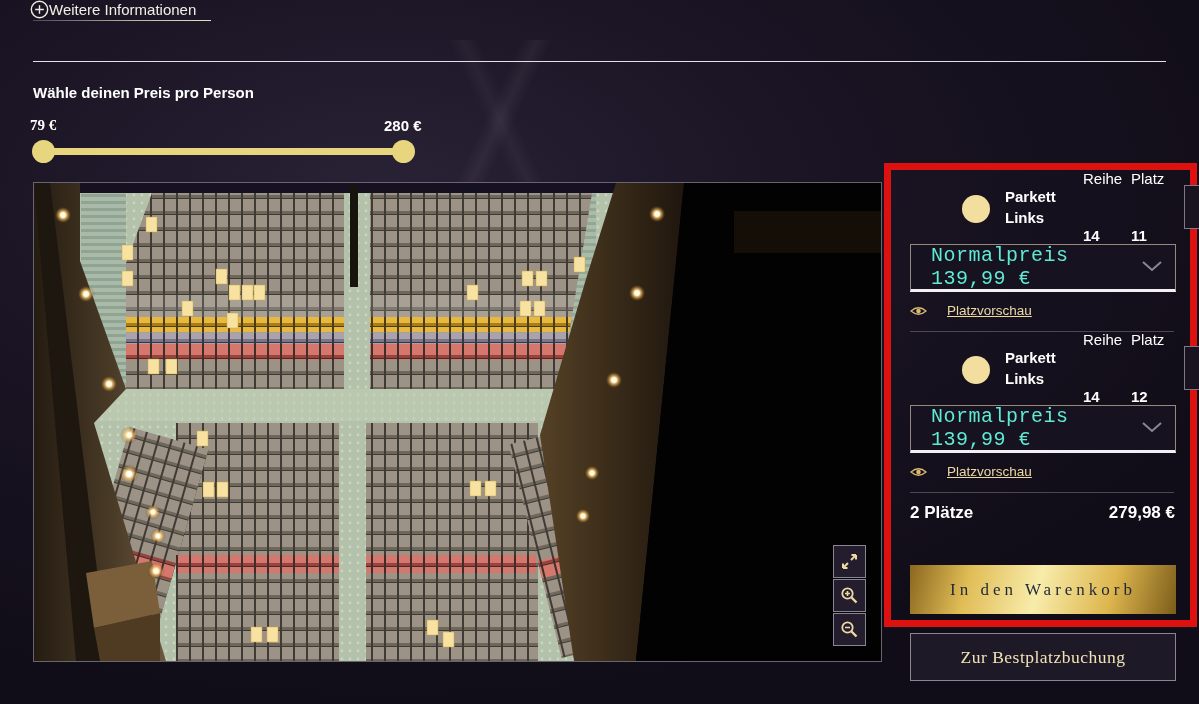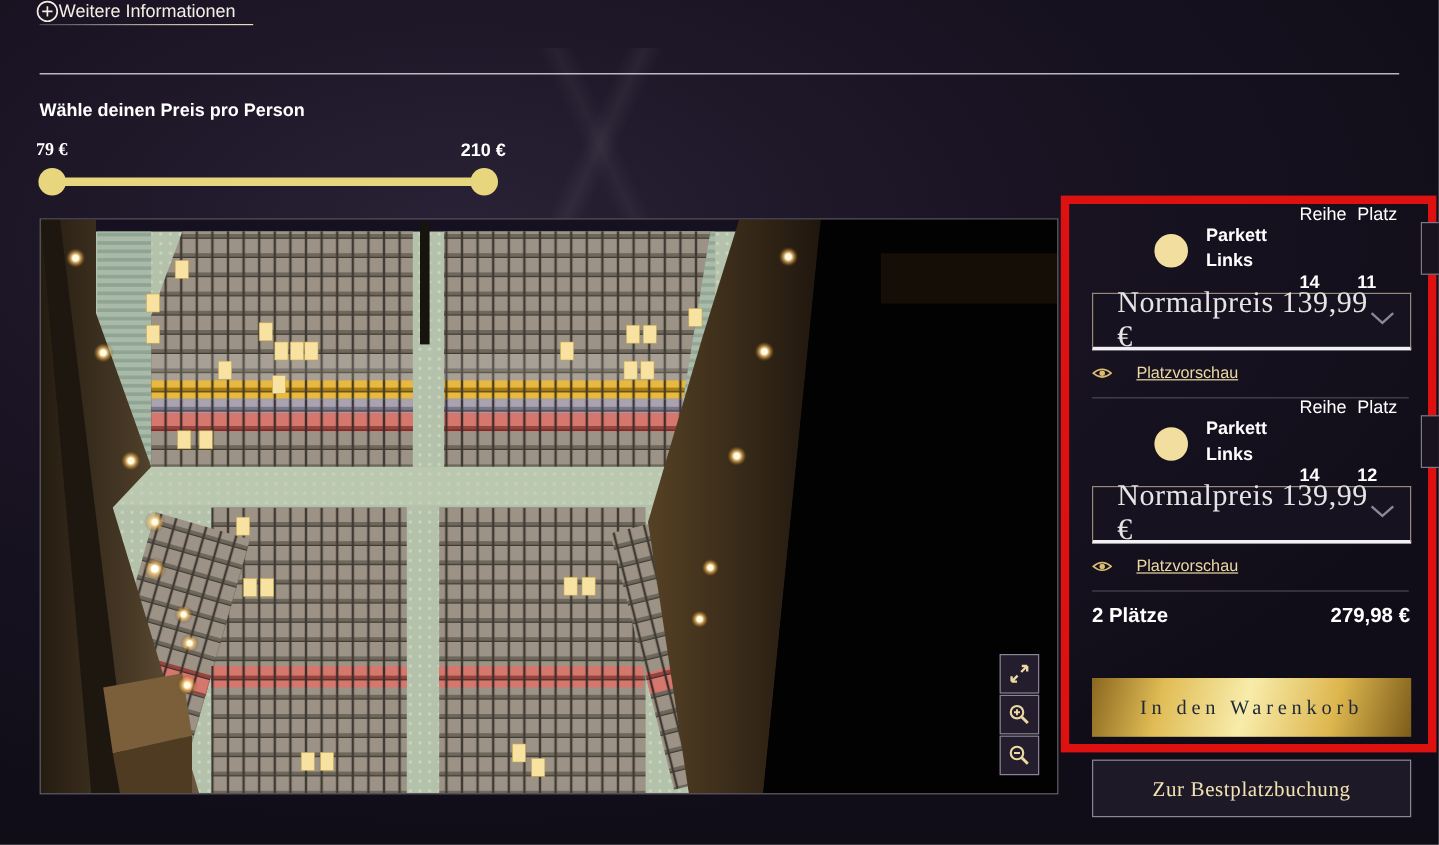--- a/index.html
+++ b/index.html
@@ -44,21 +44,21 @@
   .seat-card{left:962px;width:266px;height:46px;display:flex;align-items:center;}
   .seat-dot{width:28px;height:28px;border-radius:50%;background:#f2dfa0;margin-top:3px;flex:none;}
   .seat-col{font-size:15px;line-height:21px;}
   .col-section{margin-left:15px;width:78px;font-weight:bold;}
   .col-row{width:48px;} .col-seat{width:42px;}
   .seat-col .num{font-weight:bold;margin-top:36px;}
   .x-btn{margin-left:auto;width:44px;height:44px;background:#18131f;border:1px solid #7e7888;
     color:#f0e3bd;font-size:19px;font-weight:bold;display:flex;align-items:center;justify-content:center;cursor:pointer;}
   .dropdown{left:910px;width:264px;height:44px;background:#17121f;border:1px solid #94897a;
     border-bottom:3px solid #f2f0f4;box-sizing:content-box;display:flex;align-items:center;cursor:pointer;}
-  .dropdown .dd-text{font-family:Liberation Serif, serif;font-size:25px;color:#e5e5e5;margin-left:20px;letter-spacing:.5px;}
+  .dropdown .dd-text{font-family:Liberation Mono, monospace;font-size:20px;color:#5eead4;margin-left:20px;letter-spacing:.5px;}
   .dropdown .chev{margin-left:auto;margin-right:12px;}
   .preview-link{left:910px;display:flex;align-items:center;gap:20px;color:#ecd9a4;font-size:13.5px;cursor:pointer;}
   .preview-link .pv-text{text-decoration:underline;}
   .panel-divider{left:910px;width:264px;height:1px;background:#4c4754;}
   .totals{left:910px;top:503px;width:265px;display:flex;justify-content:space-between;
     font-size:17px;font-weight:bold;color:#fff;}
   .btn-gold{left:910px;top:565px;width:266px;height:49px;border:none;cursor:pointer;
     background:linear-gradient(105deg,#8a671f 0%,#e0bc55 22%,#f8ecab 48%,#ddb64e 75%,#7c5c1a 100%);
     color:#1d2838;font-family:"Liberation Serif", serif;font-size:17px;letter-spacing:4px;}
   .btn-dark{left:910px;top:633px;width:266px;height:48px;cursor:pointer;
@@ -76,21 +76,21 @@
       </svg>
   </span>
   <span class="lbl">Weitere Informationen</span>
 </div>
 <div class="abs more-info-underline"></div>
 
 <div class="abs divider-top"></div>
 
 <div class="abs price-title">Wähle deinen Preis pro Person</div>
 <div class="abs price-min">79 €</div>
-<div class="abs price-max">210 €</div>
+<div class="abs price-max">280 €</div>
 <div class="abs slider-track"></div>
 <div class="abs slider-handle h-left"></div>
 <div class="abs slider-handle h-right"></div>
 
 <div class="abs map-wrap">
   <svg width="847" height="478" viewBox="0 0 847 478">
     <defs>
       <pattern id="pFloor" width="8" height="8" patternUnits="userSpaceOnUse">
         <rect width="8" height="8" fill="#b5c2ab"></rect>
           <circle cx="4" cy="4" r="1.4" fill="#c9d5be"></circle>

